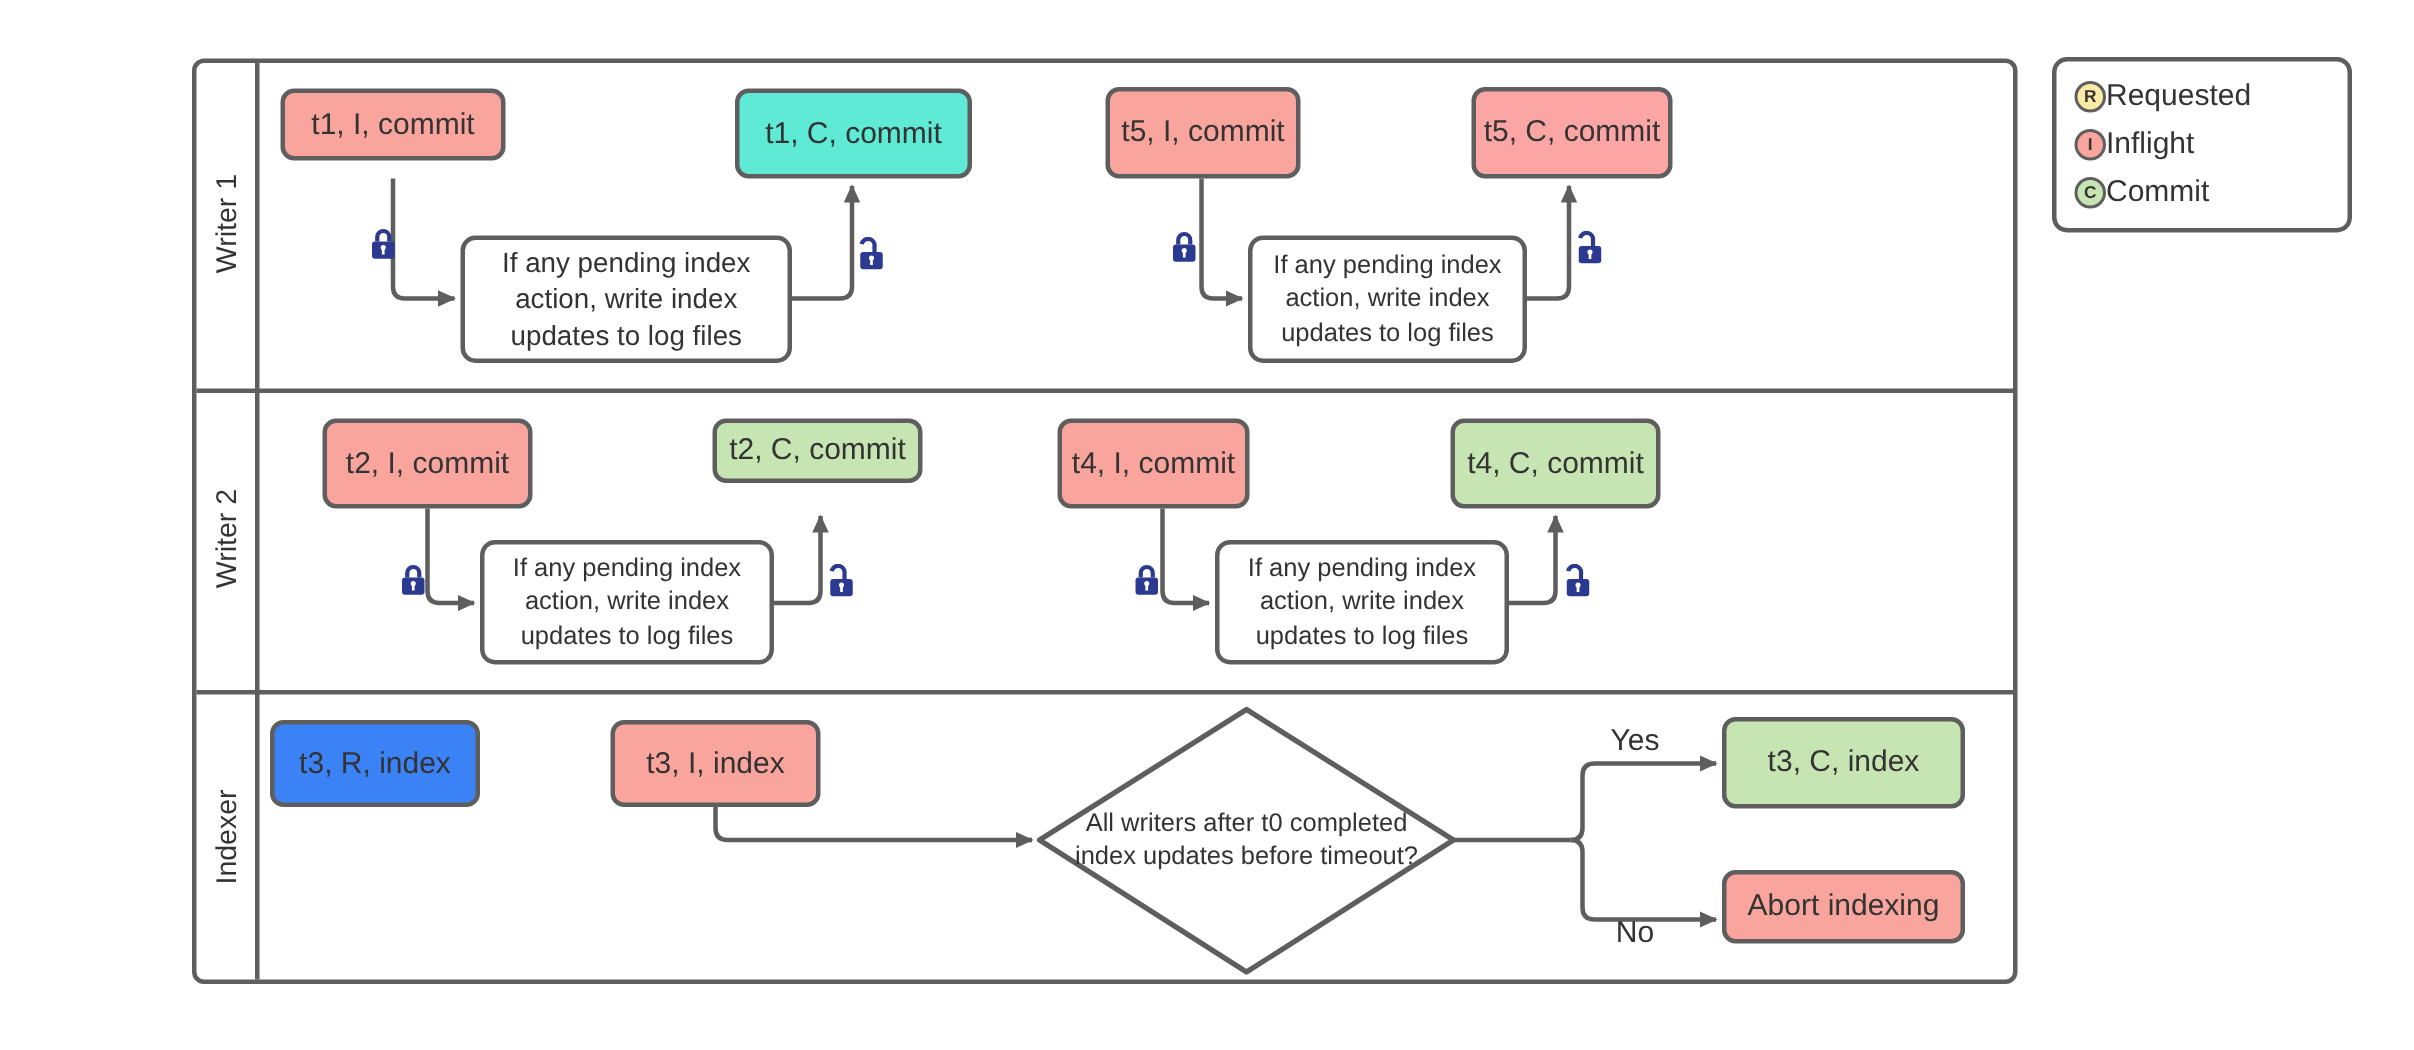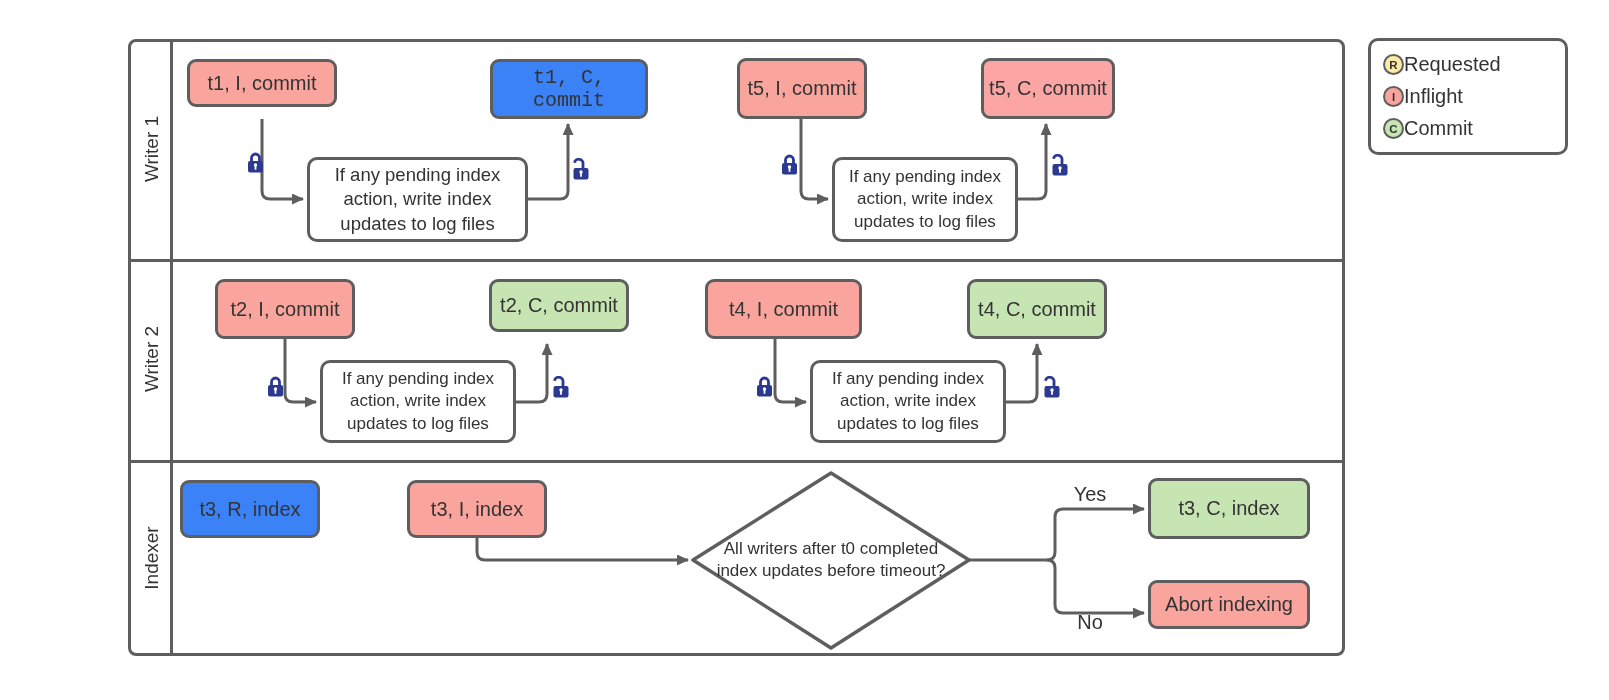--- a/index.html
+++ b/index.html
@@ -39,22 +39,22 @@
   
   .n-t1i{left:187px;top:59px;width:150px;height:48px;}
   .n-w1pa{left:307px;top:157px;width:221px;height:85px;font-size:18.5px;}
   .n-t1c{left:490px;top:59px;width:158px;height:60px;}
   .n-t5i{left:737px;top:58px;width:130px;height:61px;}
   .n-w1pb{left:832px;top:157px;width:186px;height:85px;font-size:17px;}
   .n-t5c{left:981px;top:58px;width:134px;height:61px;}
   
   .n-t2i{left:215px;top:279px;width:140px;height:60px;}
   .n-w2pa{left:320px;top:360px;width:196px;height:83px;font-size:17px;}
-  .n-t2c{left:489px;top:279px;width:140px;height:53px;}
-  .n-t4i{left:705px;top:279px;width:157px;height:60px;}
+  .n-t2c{left:475px;top:279px;width:140px;height:43px;}
+  .n-t4i{left:705px;top:279px;width:128px;height:60px;}
   .n-w2pb{left:810px;top:360px;width:196px;height:83px;font-size:17px;}
   .n-t4c{left:967px;top:279px;width:140px;height:60px;}
   
   .n-t3r{left:180px;top:480px;width:140px;height:58px;}
   .n-t3i{left:407px;top:480px;width:140px;height:58px;}
   .n-t3c{left:1148px;top:478px;width:162px;height:61px;}
   .n-abort{left:1148px;top:580px;width:162px;height:49px;}
 
   .diamond-text{
     position:absolute;left:711px;top:520px;width:240px;height:80px;
@@ -119,21 +119,21 @@
     <div class="lane-col-divider"></div>
     <div class="lane-divider d1"></div>
     <div class="lane-divider d2"></div>
     <div class="lane-label l1">Writer 1</div>
     <div class="lane-label l2">Writer 2</div>
     <div class="lane-label l3">Indexer</div>
   </div>
 
   <div class="node n-t1i" style="background-color: rgb(249, 165, 158);">t1, I, commit</div>
   <div class="node process n-w1pa" style="background-color: rgb(255, 255, 255);">If any pending index action, write index updates to log files</div>
-  <div class="node n-t1c" style="background-color: #3b82f6; font-family: Liberation Mono, monospace;">t1, C, commit</div>
+  <div class="node n-t1c" style="background-color: #5eead4;">t1, C, commit</div>
   <div class="node n-t5i" style="background-color: rgb(249, 165, 158);">t5, I, commit</div>
   <div class="node process n-w1pb" style="background-color: rgb(255, 255, 255);">If any pending index action, write index updates to log files</div>
   <div class="node n-t5c" style="background-color: #fca5a5;">t5, C, commit</div>
 
   <div class="node n-t2i" style="background-color: rgb(249, 165, 158);">t2, I, commit</div>
   <div class="node process n-w2pa" style="background-color: rgb(255, 255, 255);">If any pending index action, write index updates to log files</div>
   <div class="node n-t2c" style="background-color: rgb(199, 229, 178);">t2, C, commit</div>
   <div class="node n-t4i" style="background-color: rgb(249, 165, 158);">t4, I, commit</div>
   <div class="node process n-w2pb" style="background-color: rgb(255, 255, 255);">If any pending index action, write index updates to log files</div>
   <div class="node n-t4c" style="background-color: rgb(199, 229, 178);">t4, C, commit</div>

